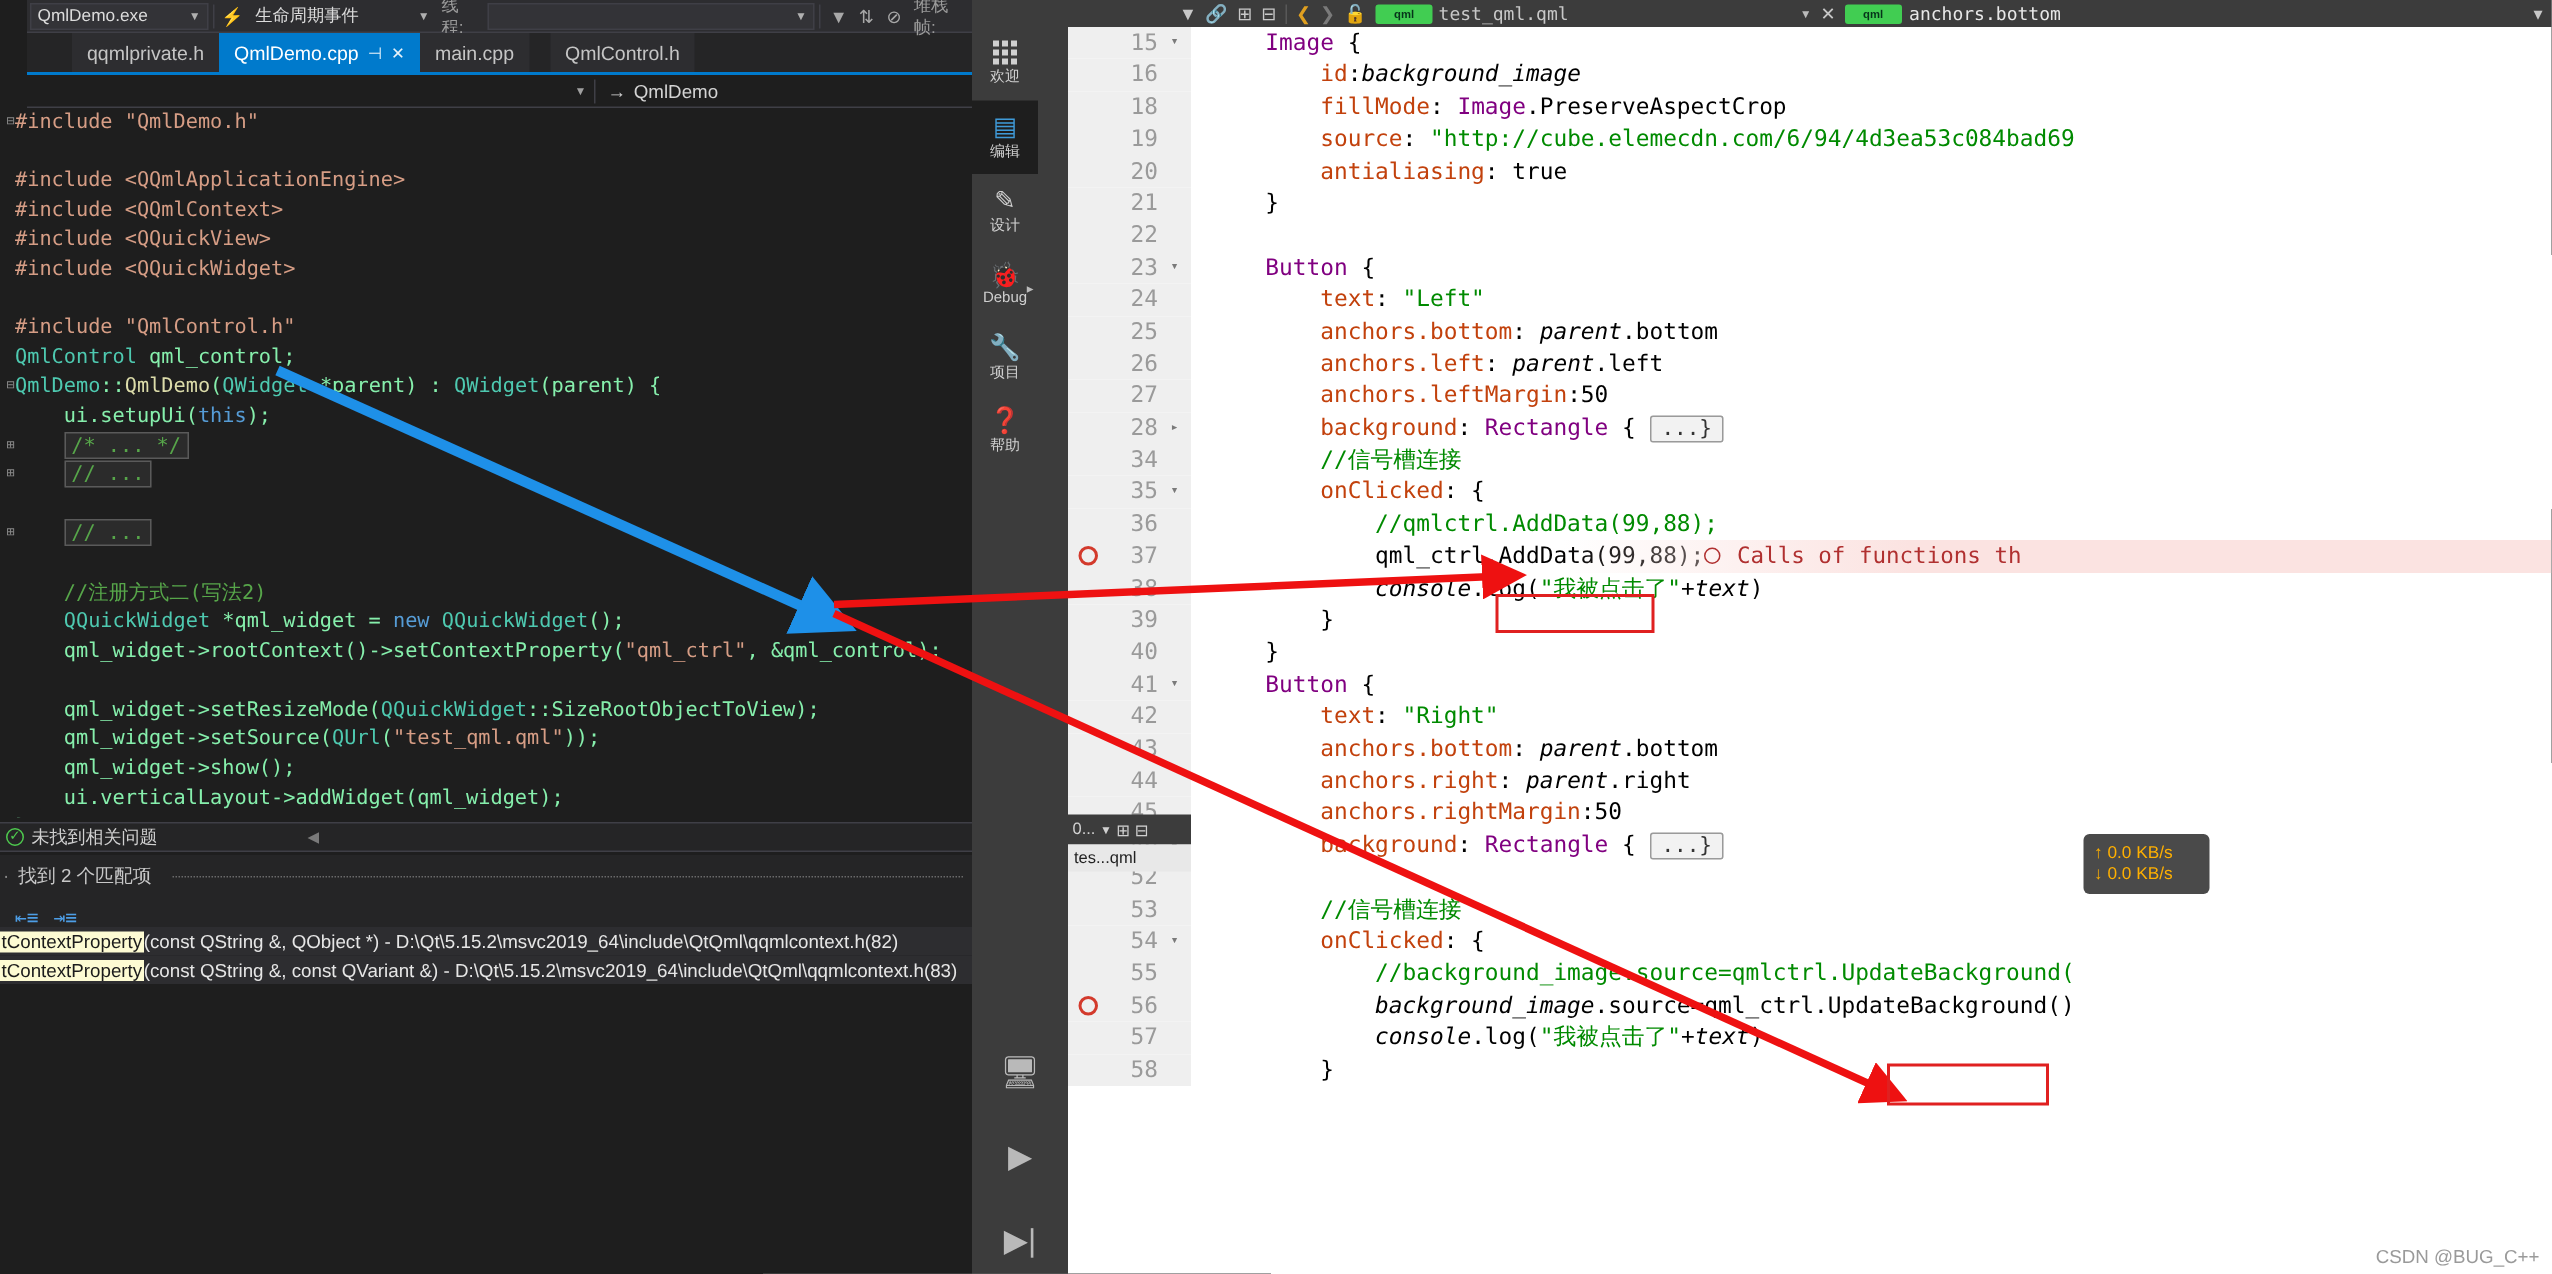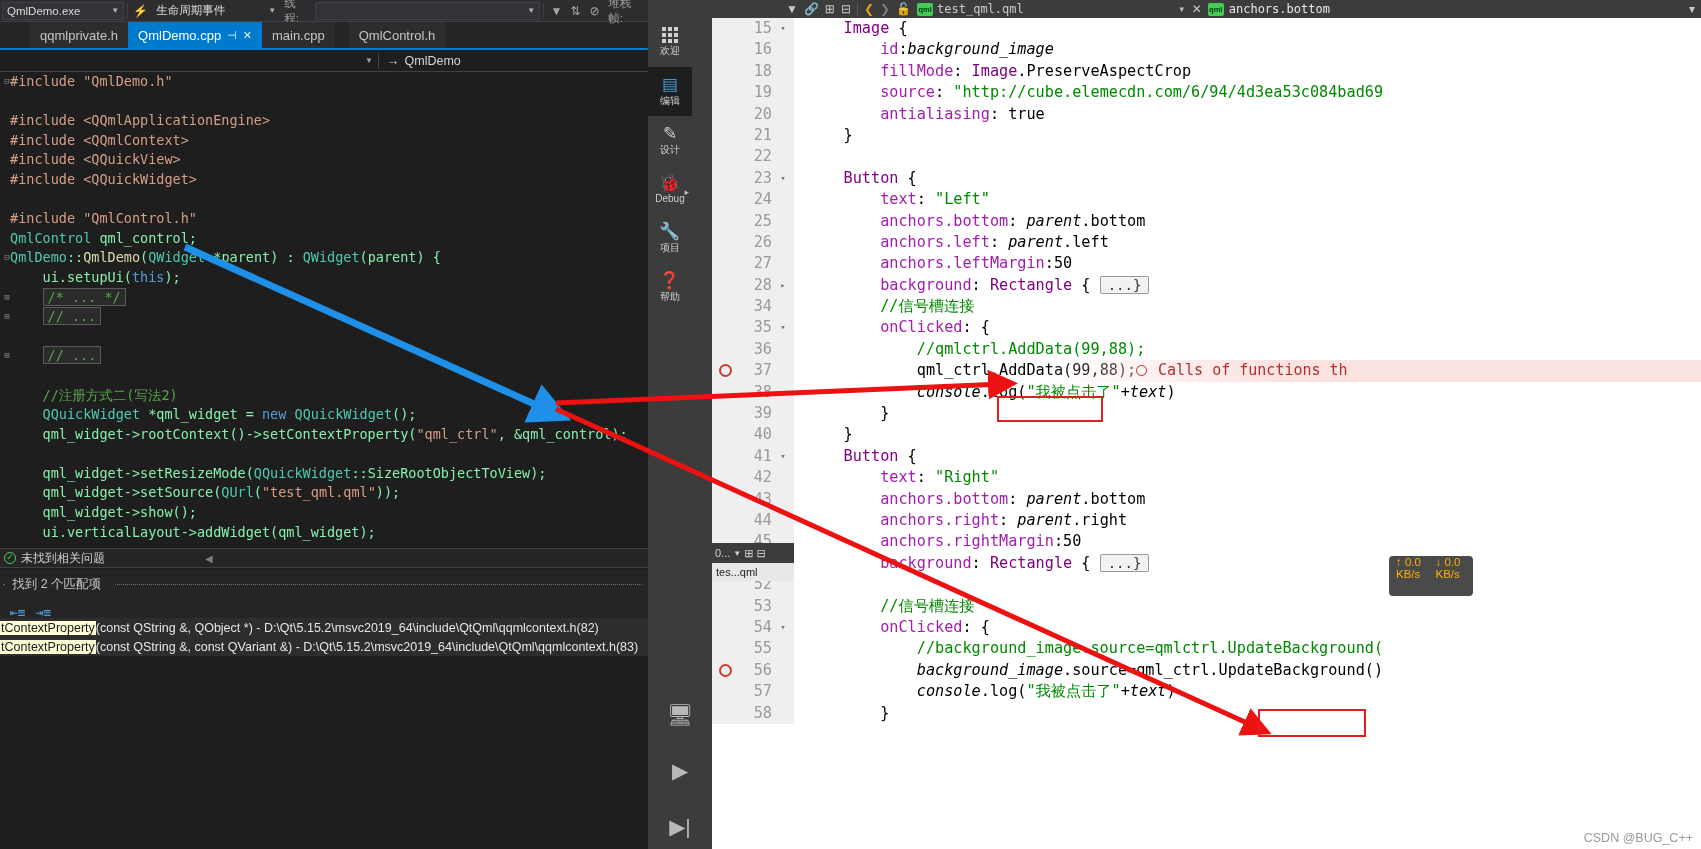--- a/index.html
+++ b/index.html
@@ -2,21 +2,21 @@
 <html><head>
 <meta charset="utf-8">
 <style>
   * { box-sizing: border-box; margin:0; padding:0; }
   html,body { width:1701px; height:849px; overflow:hidden; background:#1e1e1e;
     font-family:"Liberation Sans", sans-serif; }
   #root { position:relative; width:1701px; height:849px; }
 
   
   #vs-pane { position:absolute; left:0; top:0; width:648px; height:849px;
-     background:#1e1e1e; color:#d4d4d4; }
+     background:#1e1e1e; color:#d4d4d4;padding-left:18px; }
 
   .vs-toolbar { height:22px; background:#2d2d30; display:flex; align-items:center;
      border-bottom:1px solid #3f3f46; font-size:11.5px; color:#dcdcdc; }
   .vs-combo { height:18px; background:#333337; border:1px solid #3f3f46;
      display:flex; align-items:center; padding:0 4px; margin-left:2px; }
   .vs-combo .caret { margin-left:auto; font-size:8px; color:#b0b0b0; padding-left:8px; }
   .cb-target { width:128px; }
   .cb-lifecycle { width:134px; }
   .cb-thread { width:236px; }
   .vs-icon-btn { width:20px; text-align:center; color:#a8a8a8; font-size:12px; }
@@ -89,39 +89,39 @@
      font-size:21px; color:#b9b9b9; }
   .grid-ico { display:grid; grid-template-columns:repeat(3,4px); grid-template-rows:repeat(3,4px);
      gap:2px; }
   .grid-ico i { background:#d0d0d0; display:block; width:4px; height:4px; }
 
   
   #qt-pane { position:absolute; left:712px; top:0; width:989px; height:849px; background:#ffffff; }
   .qt-toolbar { height:18px; background:#3c3c3c; display:flex; align-items:center;
      gap:6px; padding-left:6px; color:#c8c8c8; font-size:12px; }
   .qt-toolbar .tsep { width:1px; height:13px; background:#585858; }
-  .qml-badge { width:16px; height:13px; background:#41cd52; color:#06351a; font-size:7.5px;
+  .qml-badge { width:38px; height:13px; background:#41cd52; color:#06351a; font-size:7.5px;
      font-weight:bold; display:flex; align-items:center; justify-content:center; border-radius:2px; }
   .qt-filecombo { display:flex; align-items:center; gap:4px; }
   .qt-combo-caret { font-size:8px; color:#bbb; }
   .qt-crumb { display:flex; align-items:center; gap:5px; color:#e8e8e8; font-size:12px; }
 
   .qt-editor { position:absolute; left:0; top:18px; width:989px; height:831px;
      background:#ffffff; overflow:hidden;
      font-family:"DejaVu Sans Mono", monospace; font-size:15.2px; line-height:21.4px; }
   .qrow { position:relative; height:21.4px; white-space:pre; }
   .qgut { position:absolute; left:0; top:0; width:82px; height:21.4px; background:#efefef;
      color:#9a9a9a; text-align:right; padding-right:22px; font-size:15.2px; }
   .qfold { position:absolute; left:64px; top:0; width:14px; text-align:center;
      color:#7a7a7a; font-size:9px; line-height:21.4px; }
   .qbp { position:absolute; left:7px; top:4px; width:13px; height:13px; border-radius:50%;
      border:2px solid #d33a2c; }
   .qtext { position:absolute; left:95px; top:0; }
   .q-type { color:#800080; }
-  .q-prop { color:#a21caf; }
+  .q-prop { color:#c2410c; }
   .q-id   { color:#000000; font-style:italic; }
   .q-plain{ color:#000000; }
   .q-str  { color:#008a00; }
   .q-cmt  { color:#008a00; }
   .q-coll { border:1px solid #9a9a9a; background:#f2f2f2; padding:0 7px; color:#333;
       border-radius:2px; font-size:14px; }
   .err-band { position:absolute; left:330px; top:0; width:659px; height:21.4px;
      background:linear-gradient(90deg,#fdeceb00,#fbe3e1 35%,#fbe3e1); }
   .err-text { position:absolute; left:446px; top:0; color:#b03030; font-size:15px; }
   .err-ring { position:absolute; left:424px; top:5px; width:11px; height:11px;
@@ -133,21 +133,21 @@
   .qt-minibar { position:absolute; left:0px; top:543px; width:82px; height:20px;
      background:#3c3c3c; color:#d0d0d0; font-size:11px; display:flex; align-items:center;
      gap:3px; padding-left:3px; }
   .qt-minitab { position:absolute; left:0; top:563px; width:82px; height:18px;
      background:#e8e8e8; color:#222; font-size:11px; display:flex; align-items:center;
      padding-left:4px; }
 
   
   .net-badge { position:absolute; left:1389px; top:556px; width:84px; height:40px;
      background:#4a4a4a; border-radius:4px; color:#ffb000; font-size:11.5px;
-     display:flex; flex-direction:row; justify-content:center; padding-left:7px; gap:2px; }
+     display:flex; flex-direction:column; justify-content:center; padding-left:7px; gap:2px; }
 
   .csdn { position:absolute; right:8px; bottom:4px; color:#9a9a9a; font-size:12.5px; }
 
   svg.ann { position:absolute; left:0; top:0; width:1701px; height:849px; pointer-events:none; }
 </style>
 </head>
 <body>
 
 <div id="root">
 

